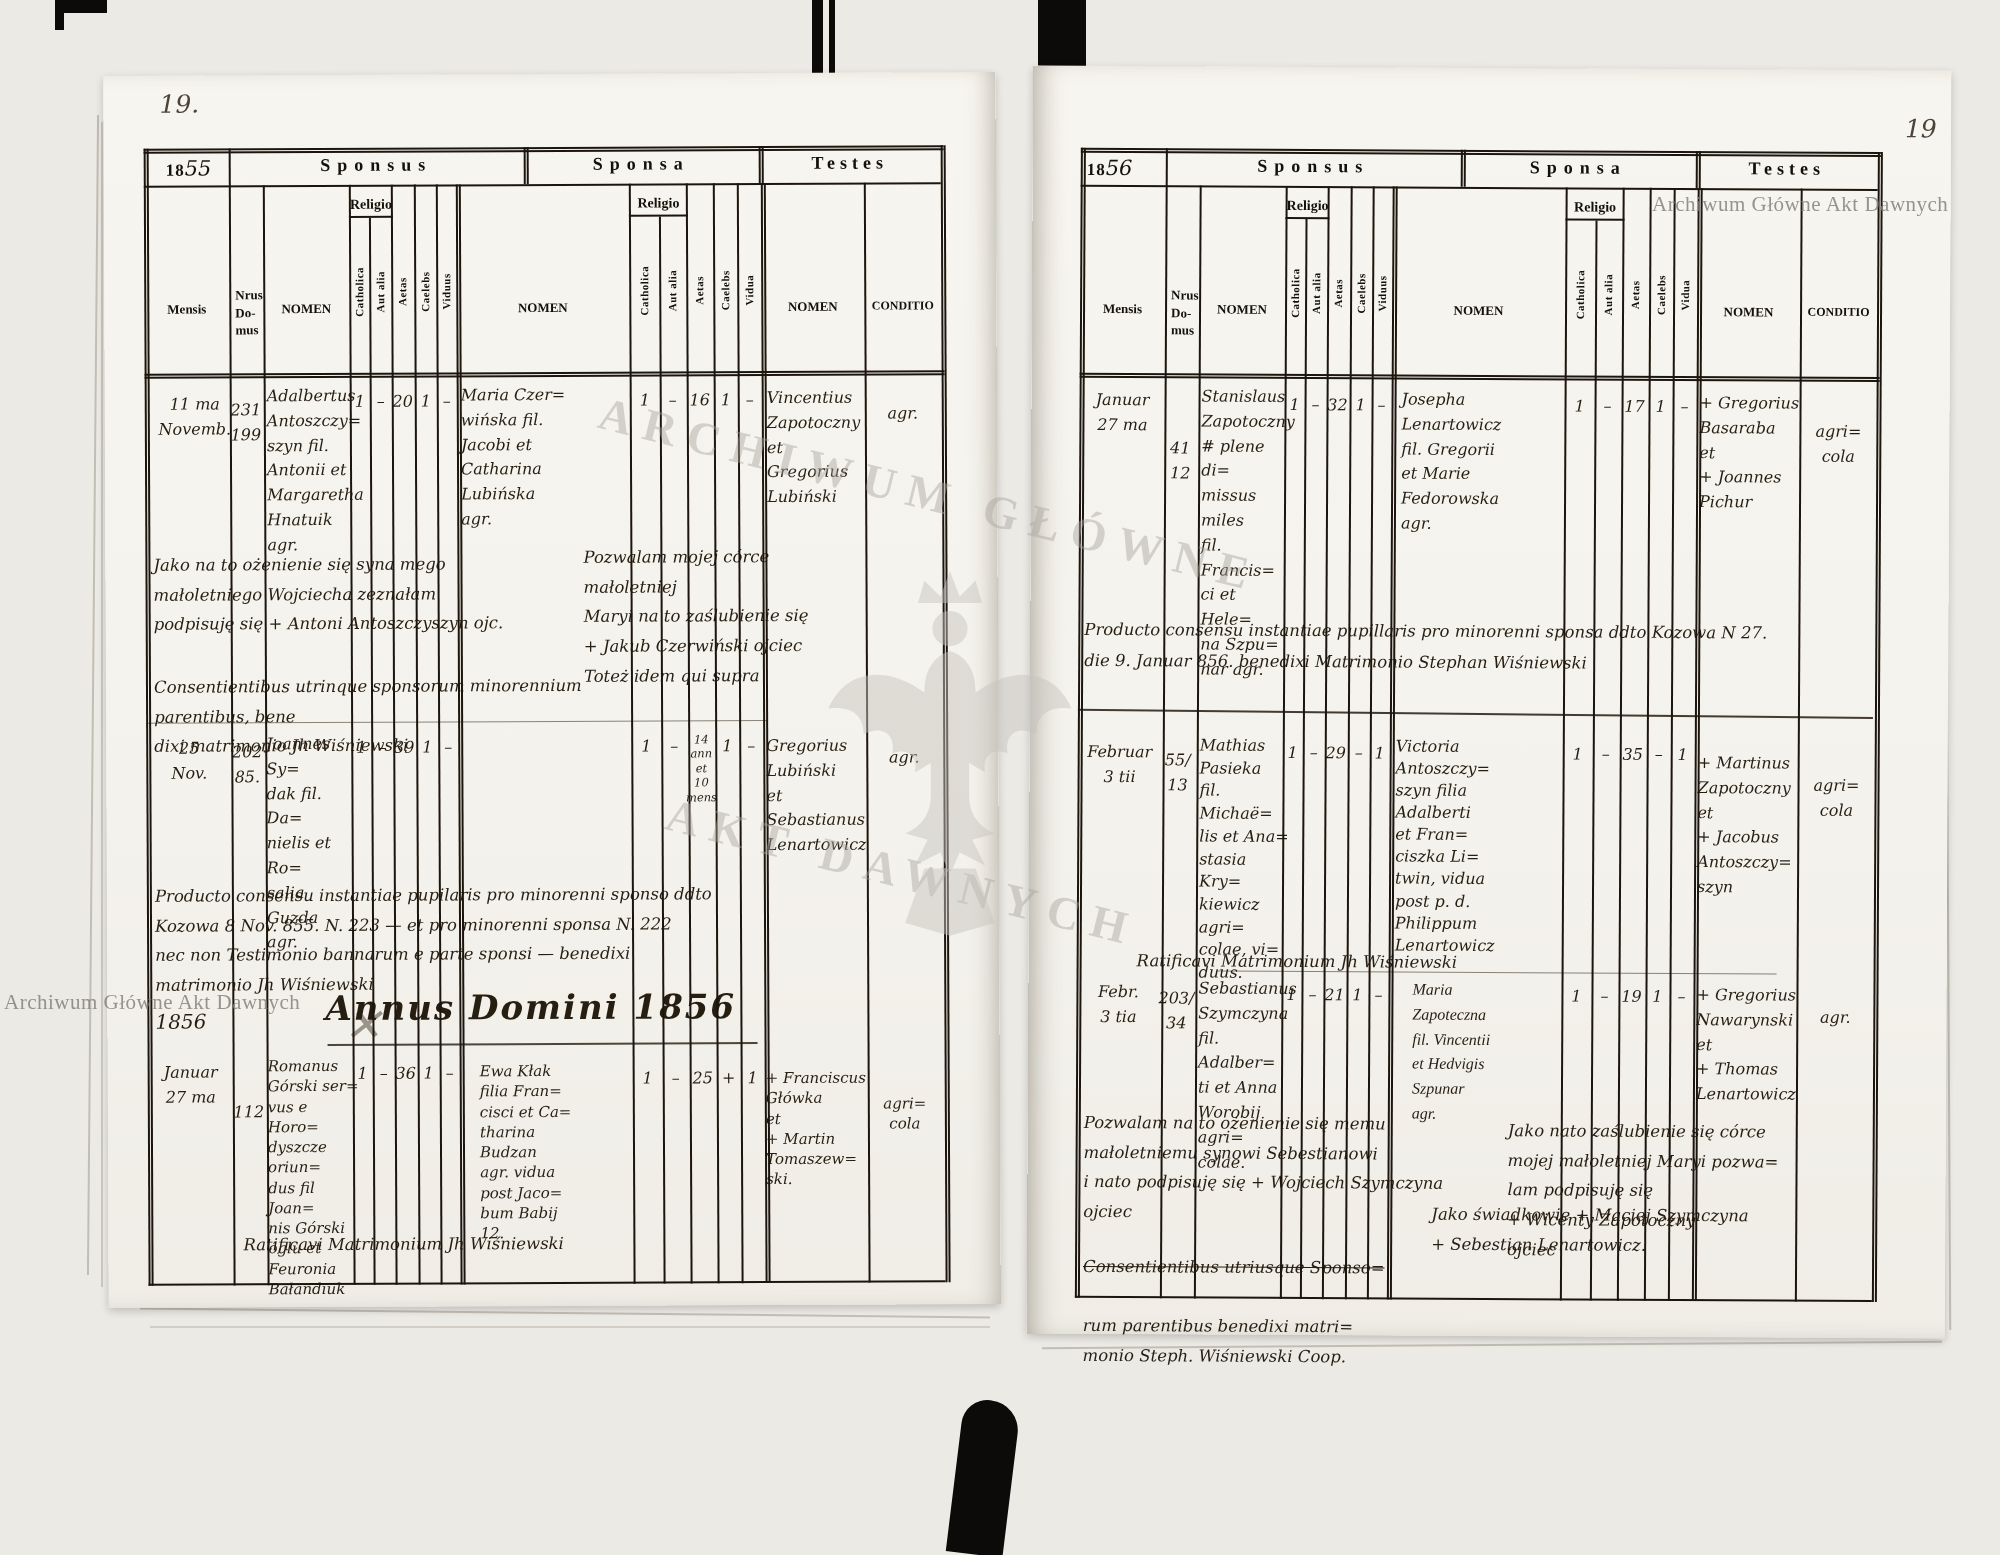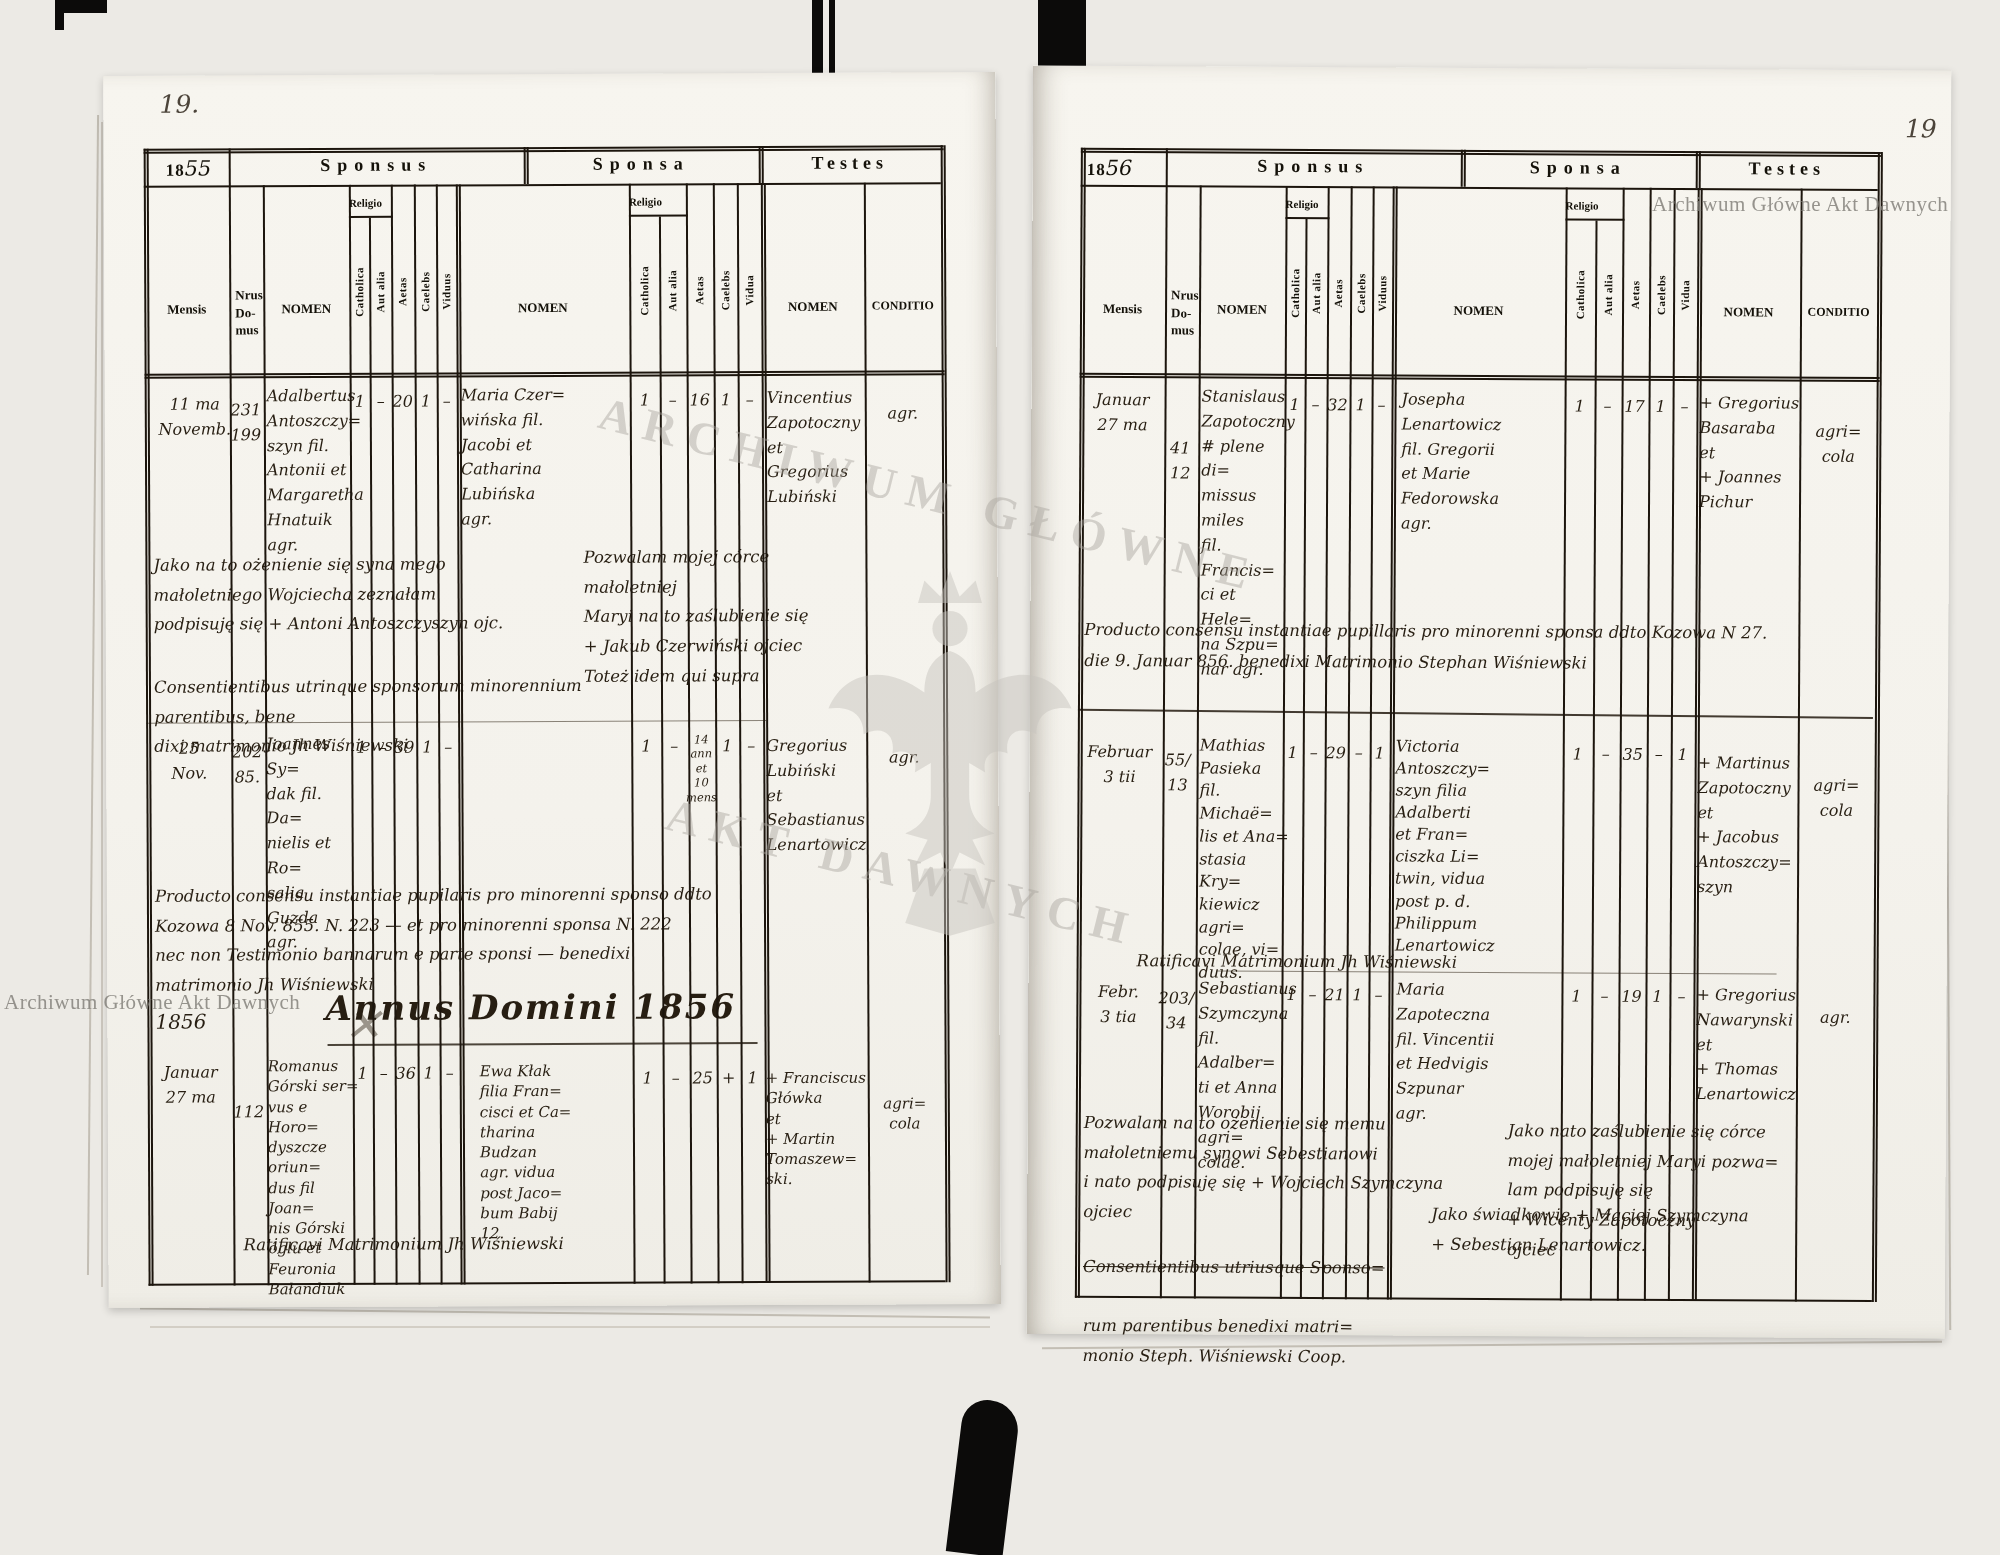--- a/index.html
+++ b/index.html
@@ -21,21 +21,21 @@
   .vl.dbl{box-shadow:3px 0 0 #1c150d;}
   .hl{position:absolute;height:2px;background:#1c150d;}
   .hl.dbl{box-shadow:0 3px 0 #1c150d;}
   .hl.faint{height:1px;background:rgba(50,38,24,.55);}
   
   .plabel{position:absolute;color:#141109;font-weight:bold;font-family:"Liberation Serif",serif;}
   .band1{font-size:18px;letter-spacing:7px;text-align:center;top:7px;}
   .colhead{font-size:13px;text-align:center;white-space:pre-line;line-height:1.35;}
   .vlabel{position:absolute;transform:rotate(-90deg);font-size:11px;font-weight:bold;text-align:center;
           color:#141109;font-family:"Liberation Serif",serif;letter-spacing:.5px;}
-  .religio{position:absolute;font-size:11px;font-weight:bold;color:#141109;
+  .religio{position:absolute;font-size:14px;text-align:center;font-weight:bold;color:#141109;
            font-family:"Liberation Serif",serif;}
   .year{font-size:17px;letter-spacing:1px;}
   .yearhand{font-family:"DejaVu Serif",serif;font-style:italic;font-weight:normal;font-size:21px;letter-spacing:0;}
   
   .hw{position:absolute;font-family:"DejaVu Serif",serif;font-style:italic;color:#271e12;
       white-space:pre-line;font-size:16px;line-height:1.55;}
   .num{text-align:center;}
   .small{font-size:11.5px;line-height:1.25;}
   .tight{font-size:15px;line-height:1.35;}
   .note{font-size:16.5px;line-height:1.8;}
@@ -365,21 +365,21 @@
 Szymczyna
 fil. Adalber=
 ti et Anna
 Worobij agri=
 colae.</div>
       <div class="hw num" style="left:201px;top:834px;width:28px;">1</div>
       <div class="hw num" style="left:222px;top:834px;width:28px;">–</div>
       <div class="hw num" style="left:244px;top:834px;width:28px;">21</div>
       <div class="hw num" style="left:267px;top:834px;width:28px;">1</div>
       <div class="hw num" style="left:288px;top:834px;width:28px;">–</div>
-      <div class="hw" style="left:320px;top:828px;width:155px;">Maria
+      <div class="hw" style="left:336px;top:828px;width:155px;font-family:Liberation Serif, serif;">Maria
 Zapoteczna
 fil. Vincentii
 et Hedvigis
 Szpunar
 agr.</div>
       <div class="hw num" style="left:486px;top:834px;width:28px;">1</div>
       <div class="hw num" style="left:514px;top:834px;width:28px;">–</div>
       <div class="hw num" style="left:541px;top:834px;width:28px;">19</div>
       <div class="hw num" style="left:567px;top:834px;width:28px;">1</div>
       <div class="hw num" style="left:591px;top:834px;width:28px;">–</div>

